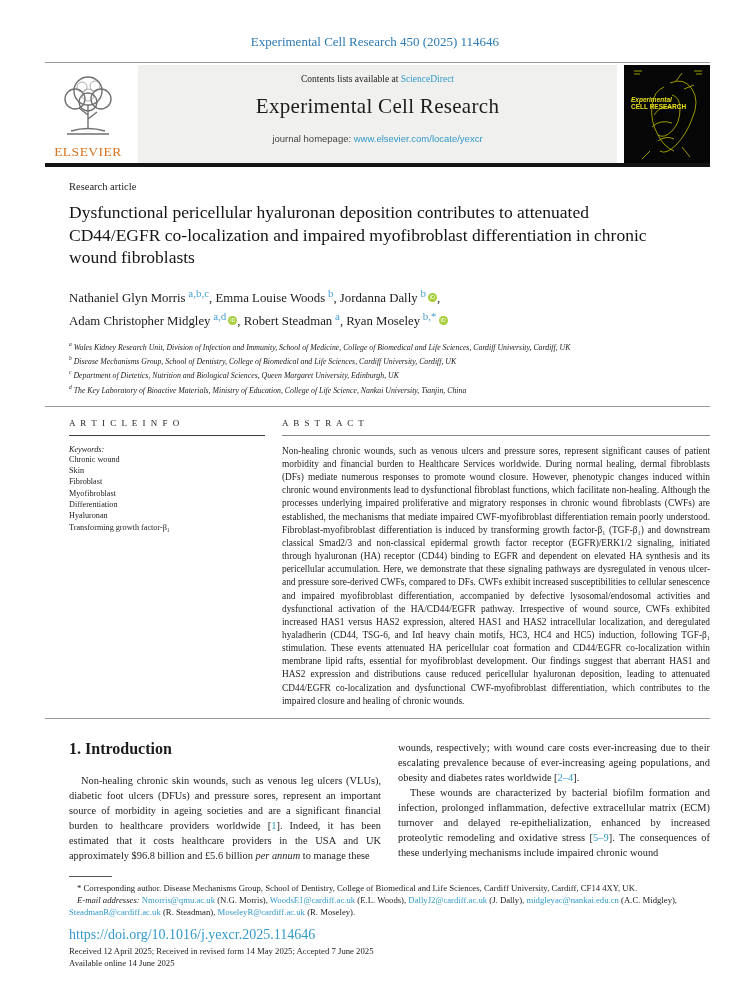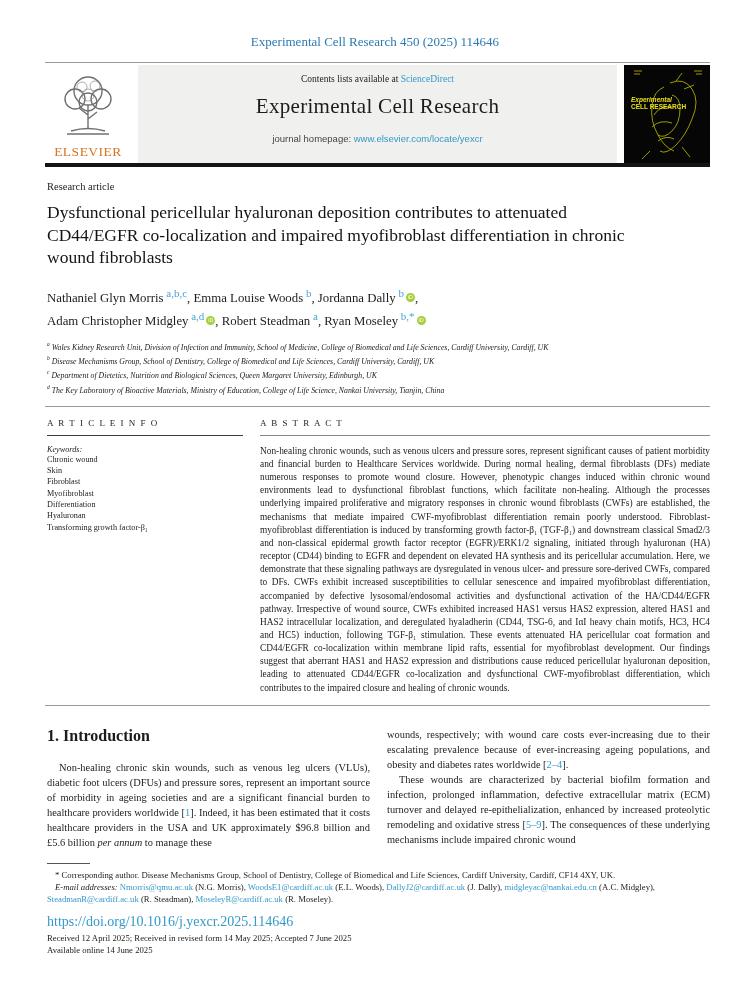--- a/index.html
+++ b/index.html
@@ -2,21 +2,21 @@
 <html><head>
 <meta charset="utf-8">
 <style>
   * { margin:0; padding:0; box-sizing:border-box; }
   body { background:#fff; }
   .page {
     position:relative; width:750px; height:1000px; margin:0 auto;
     background:#fff; color:#1c1c1c; overflow:hidden;
     font-family:"Liberation Serif", serif;
   }
-  .content { margin:0 40px 0 47px; }
+  .content { margin:0 40px 0 69px; }
   .lnk, .link { color:#3499c9; cursor:pointer; }
   .italic { font-style:italic; }
   .plain {}
 
   
   .citation { padding-top:34px; text-align:center; font-size:13px; color:#2b7ab2; }
 
   
   .masthead { display:flex; margin:12px 40px 0 45px; border-top:1.5px solid #9a9a9a; padding-top:2px; height:101px; }
   .elsevier-box { width:86px; display:flex; flex-direction:column; align-items:center; justify-content:flex-end; padding-bottom:3px; }

